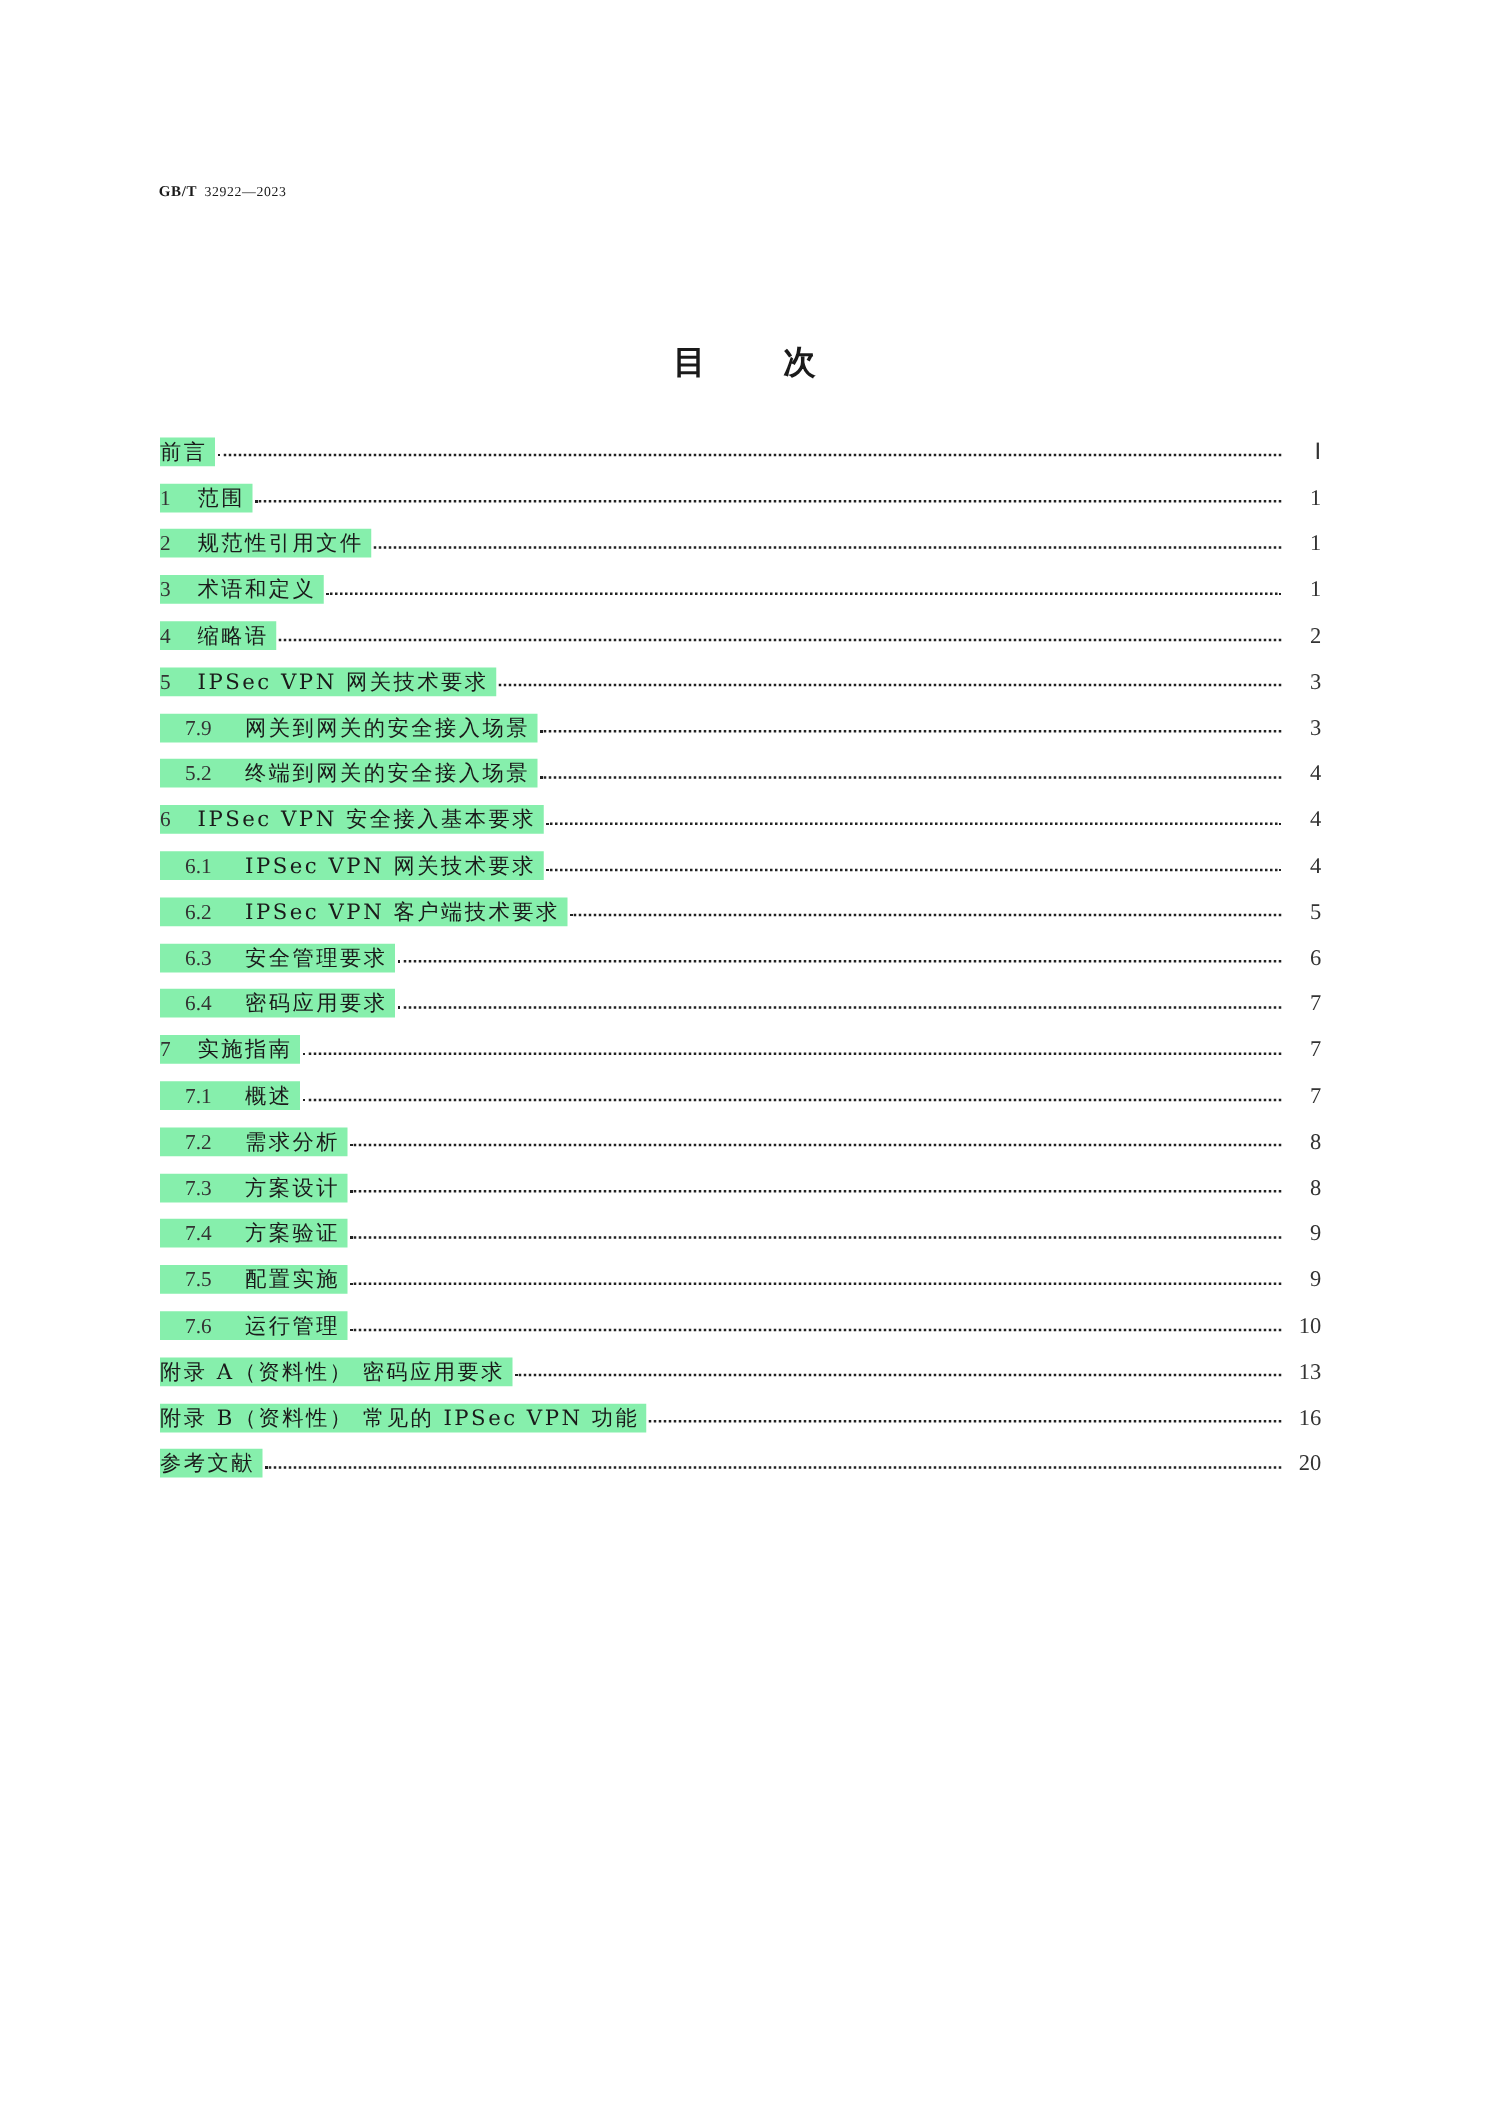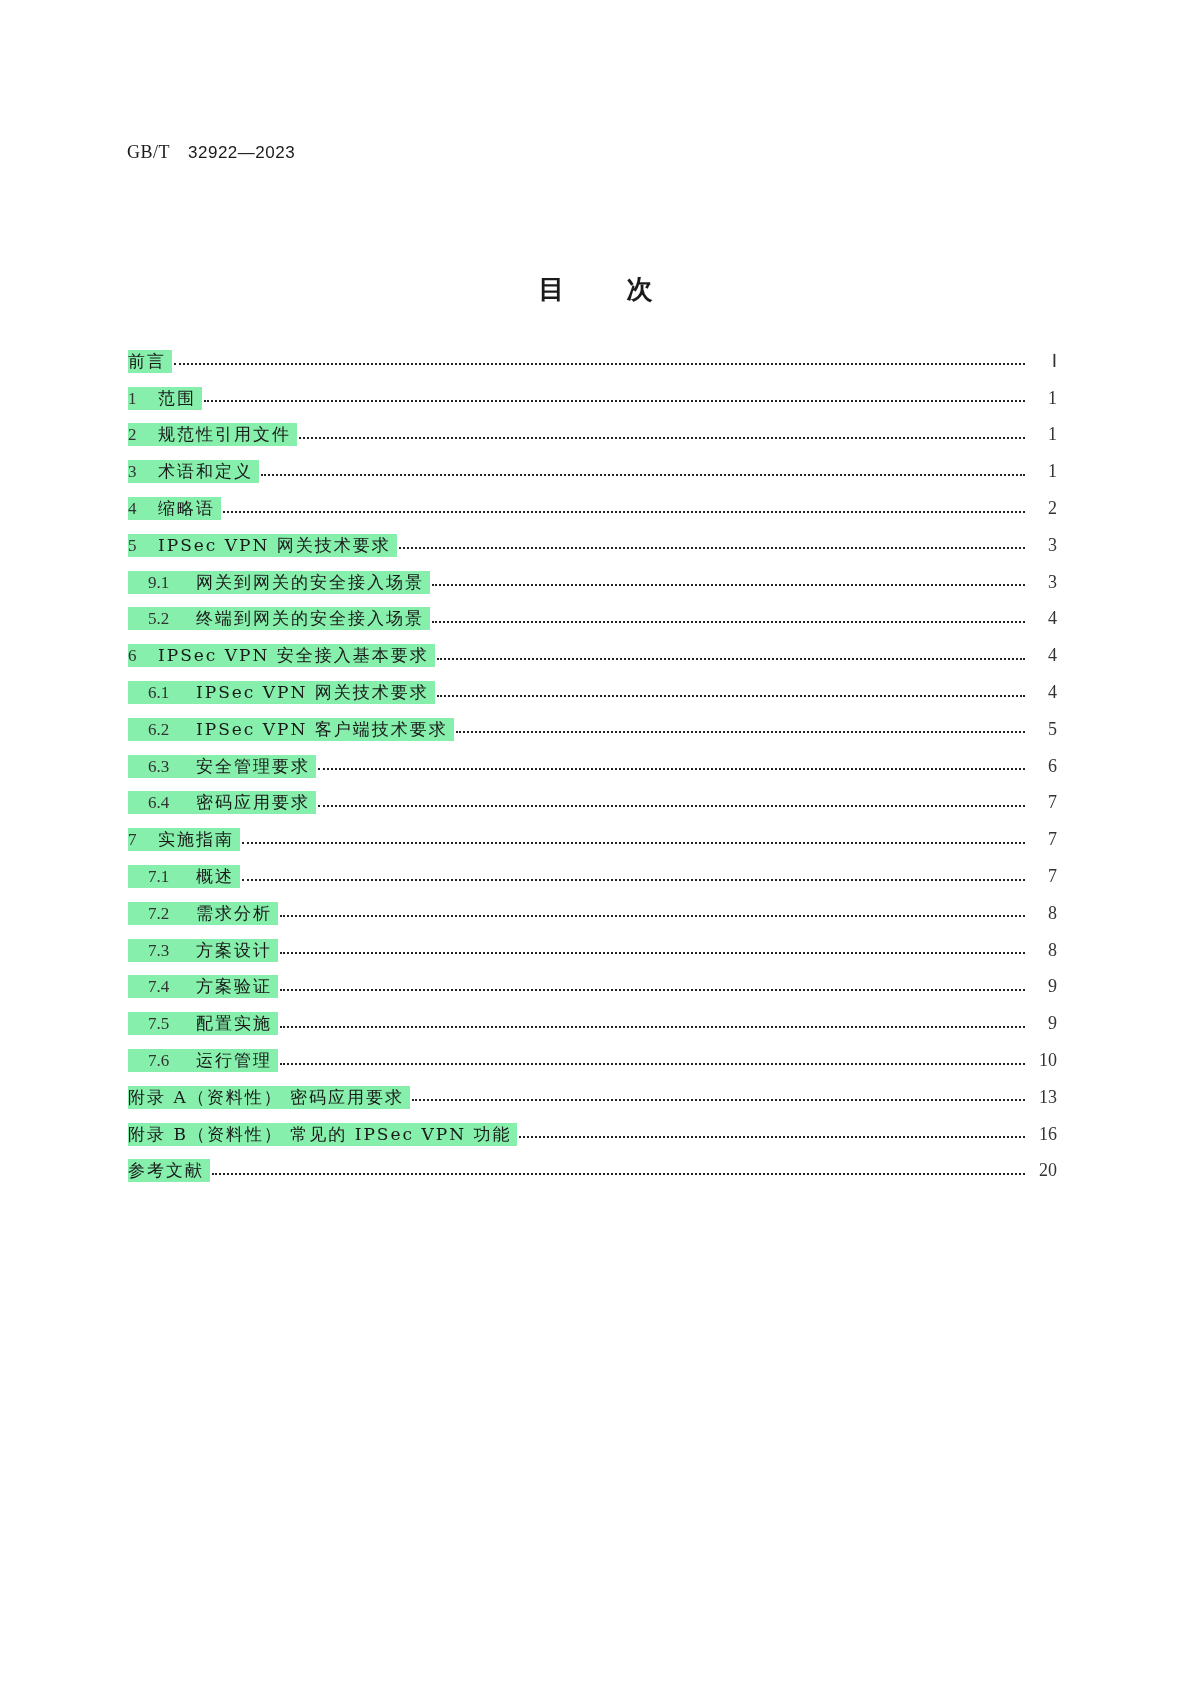--- a/index.html
+++ b/index.html
@@ -1,20 +1,20 @@
 <!DOCTYPE html>
 <html><head>
 <meta charset="utf-8">
 <style>
   html, body { margin: 0; padding: 0; background: #ffffff; }
   body { width: 1191px; height: 1685px; position: relative; overflow: hidden;
          font-family: "DejaVu Serif", "Liberation Serif", serif; color: #1a1a1a; }
   .std-code { position: absolute; left: 127px; top: 142px; font-size: 17px; letter-spacing: 0.5px; }
-  .std-code .gb { font-family: "Liberation Serif", serif; font-weight: normal; font-size: 18px; text-align: right; }
-  .std-code .num { font-family: Liberation Sans, sans-serif; font-size: 17px; margin-left: 18px; }
+  .std-code .gb { font-family: "Liberation Serif", serif; font-weight: bold; font-size: 12px; text-align: right; }
+  .std-code .num { font-family: Liberation Serif, serif; font-size: 11px; margin-left: 6px; }
   .toc-title { position: absolute; top: 244px; left: 0; width: 1191px; text-align: center;
                font-family: "DejaVu Sans", sans-serif; font-size: 26px; font-weight: bold; letter-spacing: 62px; text-indent: 62px; margin-top: 28px; }
   .toc { position: absolute; left: 128px; top: 343px; width: 929px; }
   .toc-row { position: relative; height: 36.8px; display: flex; align-items: center; font-size: 17px; }
   .toc-row .label { display: flex; align-items: baseline; white-space: nowrap; background: #86efac; padding-right: 6px; z-index: 1; }
   .toc-row.lvl2 .label { padding-left: 20px; }
   .toc-row .num { display: inline-block; min-width: 30px; font-family: "Liberation Serif", serif; color: #333; }
   .toc-row.lvl2 .num { min-width: 48px; }
   .toc-row .txt { letter-spacing: 2px; }
   .toc-row .leader { flex: 1; height: 0; border-bottom: 2.6px dotted #222; margin: 0 8px 0 2px; transform: translateY(3px); }
@@ -72,21 +72,21 @@
     <div class="toc-row lvl1">
       <span class="label">
         <span class="num">5</span>
         <span class="txt">IPSec VPN 网关技术要求</span>
       </span>
       <span class="leader"></span>
       <span class="page">3</span>
     </div>
     <div class="toc-row lvl2">
       <span class="label">
-        <span class="num">9.1</span>
+        <span class="num">7.9</span>
         <span class="txt">网关到网关的安全接入场景</span>
       </span>
       <span class="leader"></span>
       <span class="page">3</span>
     </div>
     <div class="toc-row lvl2">
       <span class="label">
         <span class="num">5.2</span>
         <span class="txt">终端到网关的安全接入场景</span>
       </span>

